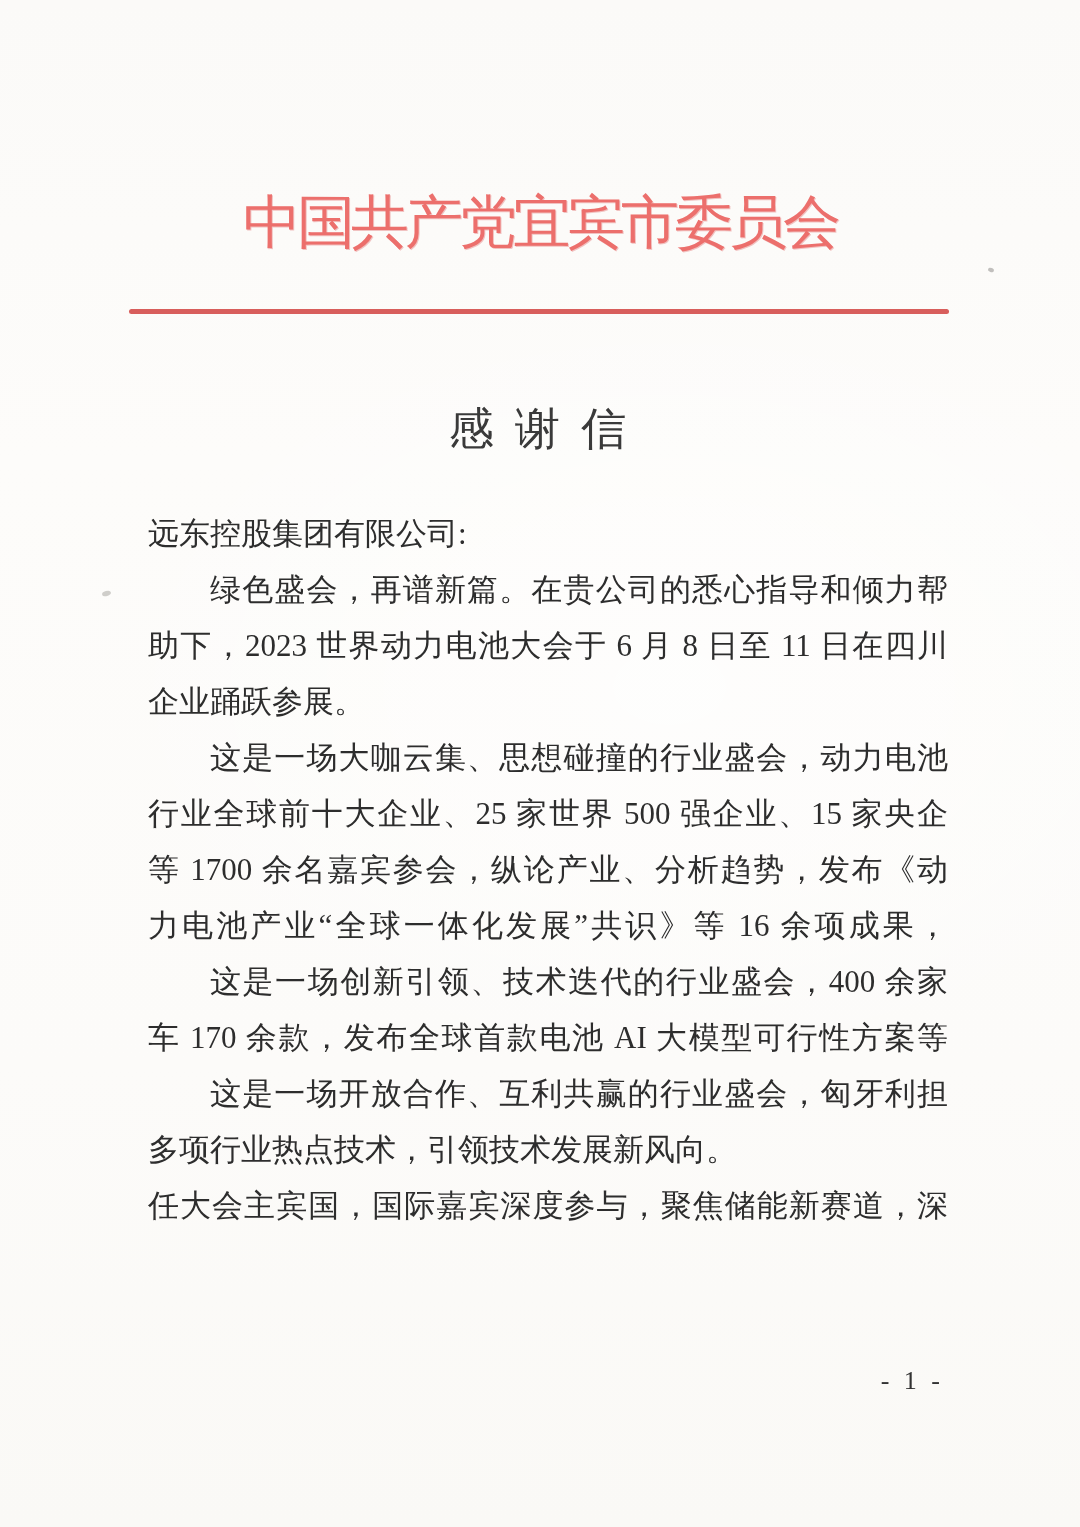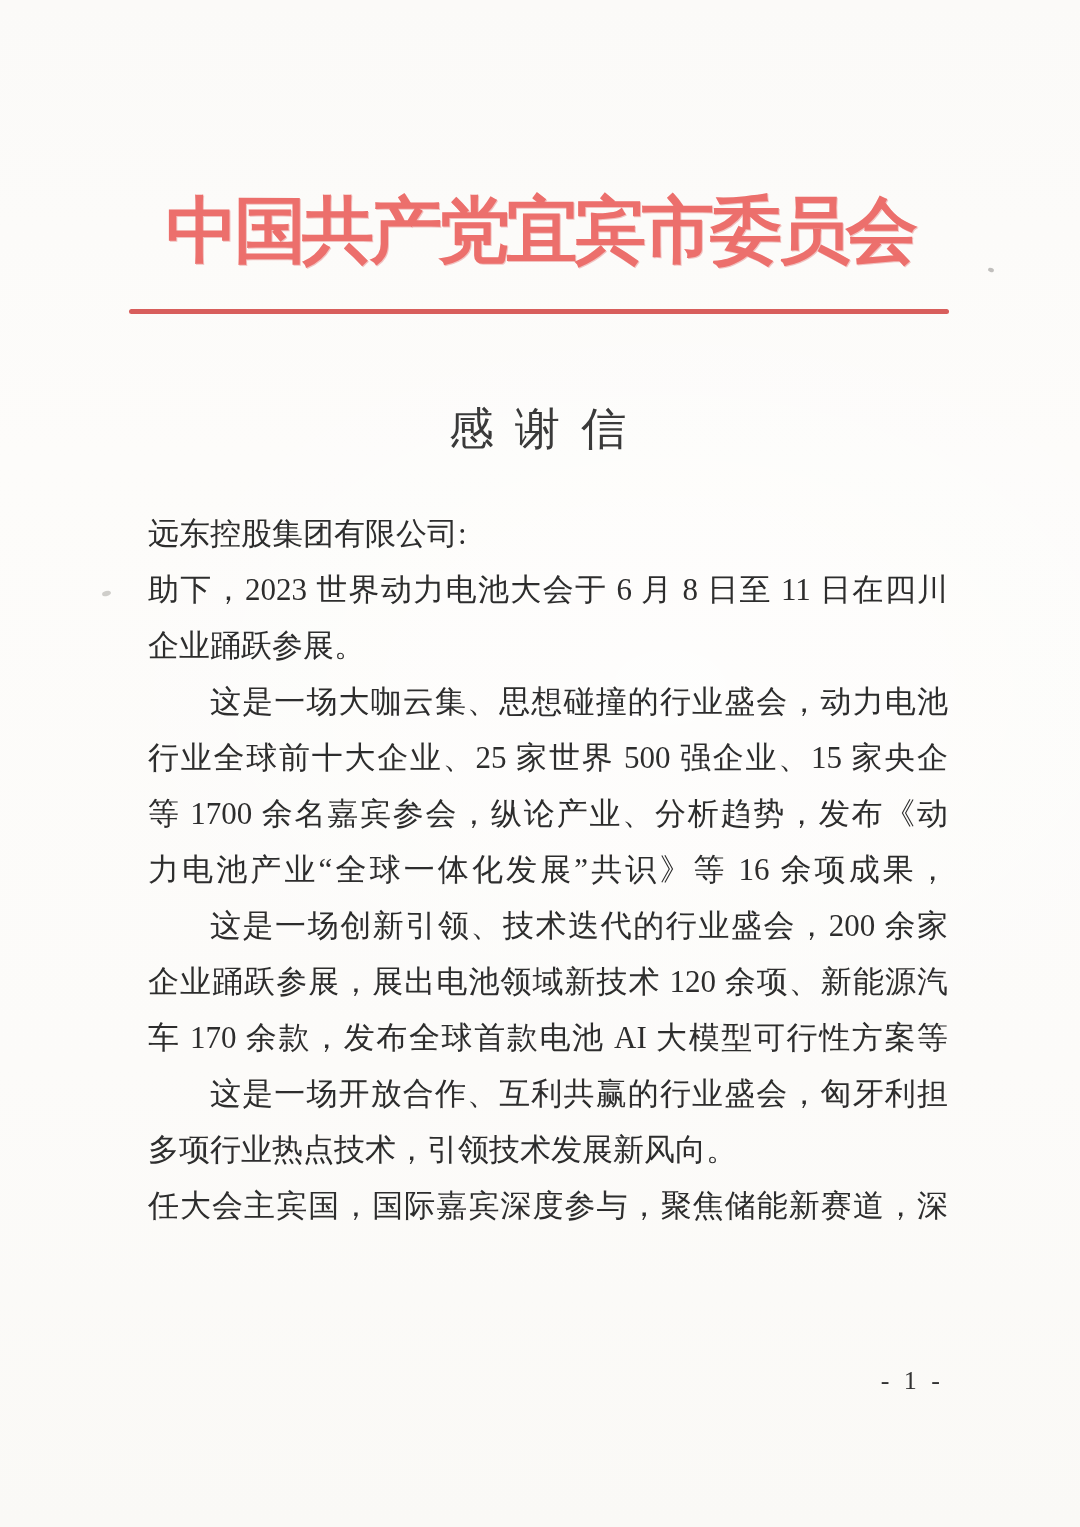--- a/index.html
+++ b/index.html
@@ -17,21 +17,21 @@
     margin:0 auto;
     background:
       radial-gradient(ellipse 900px 600px at 62% 45%, rgba(255,255,255,.55), rgba(255,255,255,0) 70%),
       linear-gradient(180deg, #fbfaf8 0%, var(--paper) 30%, #fcfbf9 70%, #faf9f6 100%);
     font-family:"Liberation Serif","DejaVu Serif",serif;
     overflow:hidden;
   }
   .letterhead{
     position:absolute;top:188px;left:0;width:100%;
     text-align:center;
-    font-size:72px;font-weight:bold;
+    font-size:58px;font-weight:normal;
     letter-spacing:-4px;
     color:var(--letterhead-red);
     line-height:1.2;
     text-shadow:1px 1px 0 rgba(220,90,88,.35);
     white-space:nowrap;
   }
   .letterhead-rule{
     position:absolute;top:309px;left:129px;
     width:820px;height:5px;
     background:var(--rule-red);
@@ -80,28 +80,28 @@
 <div class="page">
 
   <div class="letterhead">中国共产党宜宾市委员会</div>
 
   <div class="letterhead-rule"></div>
 
   <div class="doc-title">感 谢 信</div>
 
   <div class="body-block" id="body-lines">
       <div class="line">远东控股集团有限公司:</div>
+      <div class="line indent fill">绿色盛会，再谱新篇。在贵公司的悉心指导和倾力帮</div>
       <div class="line fill">助下，2023 世界动力电池大会于 6 月 8 日至 11 日在四川</div>
       <div class="line">企业踊跃参展。</div>
       <div class="line indent fill">这是一场大咖云集、思想碰撞的行业盛会，动力电池</div>
       <div class="line fill">行业全球前十大企业、25 家世界 500 强企业、15 家央企</div>
       <div class="line fill">等 1700 余名嘉宾参会，纵论产业、分析趋势，发布《动</div>
       <div class="line fill">力电池产业“全球一体化发展”共识》等 16 余项成果，</div>
-      <div class="line indent fill">这是一场创新引领、技术迭代的行业盛会，200 余家</div>
-      <div class="line fill">企业踊跃参展，展出电池领域新技术 120 余项、新能源汽</div>
+      <div class="line indent fill">这是一场创新引领、技术迭代的行业盛会，400 余家</div>
       <div class="line fill">车 170 余款，发布全球首款电池 AI 大模型可行性方案等</div>
       <div class="line indent fill">这是一场开放合作、互利共赢的行业盛会，匈牙利担</div>
       <div class="line">多项行业热点技术，引领技术发展新风向。</div>
       <div class="line fill">任大会主宾国，国际嘉宾深度参与，聚焦储能新赛道，深</div>
     </div>
 
   <div class="page-number">- 1 -</div>
 
   <div class="speck speck-1"></div>
   <div class="speck speck-2"></div>

